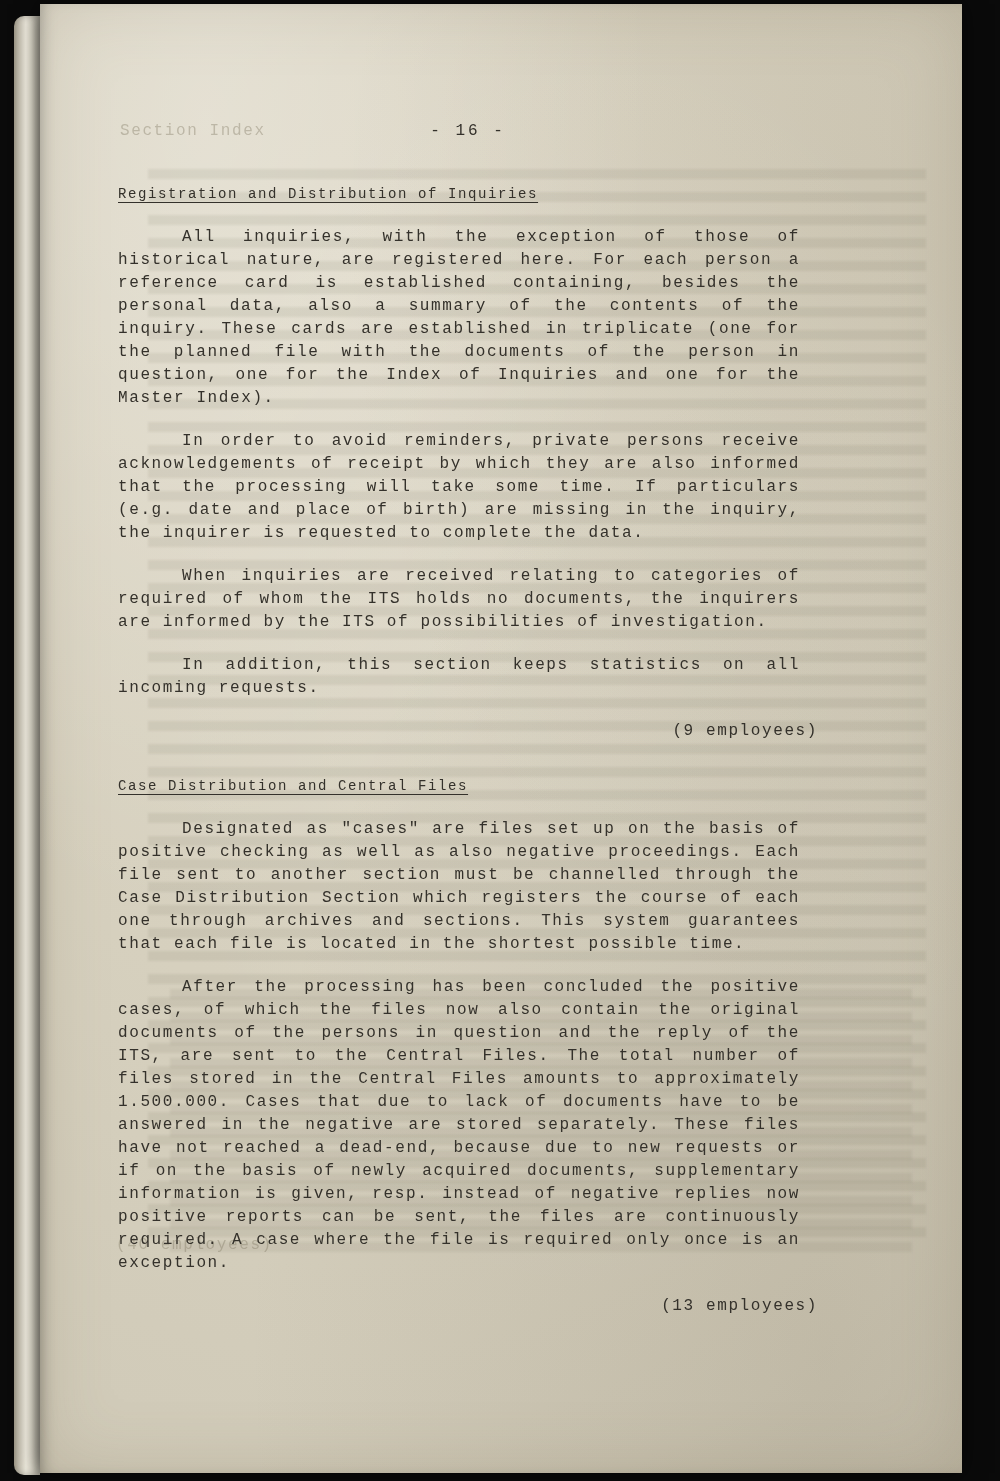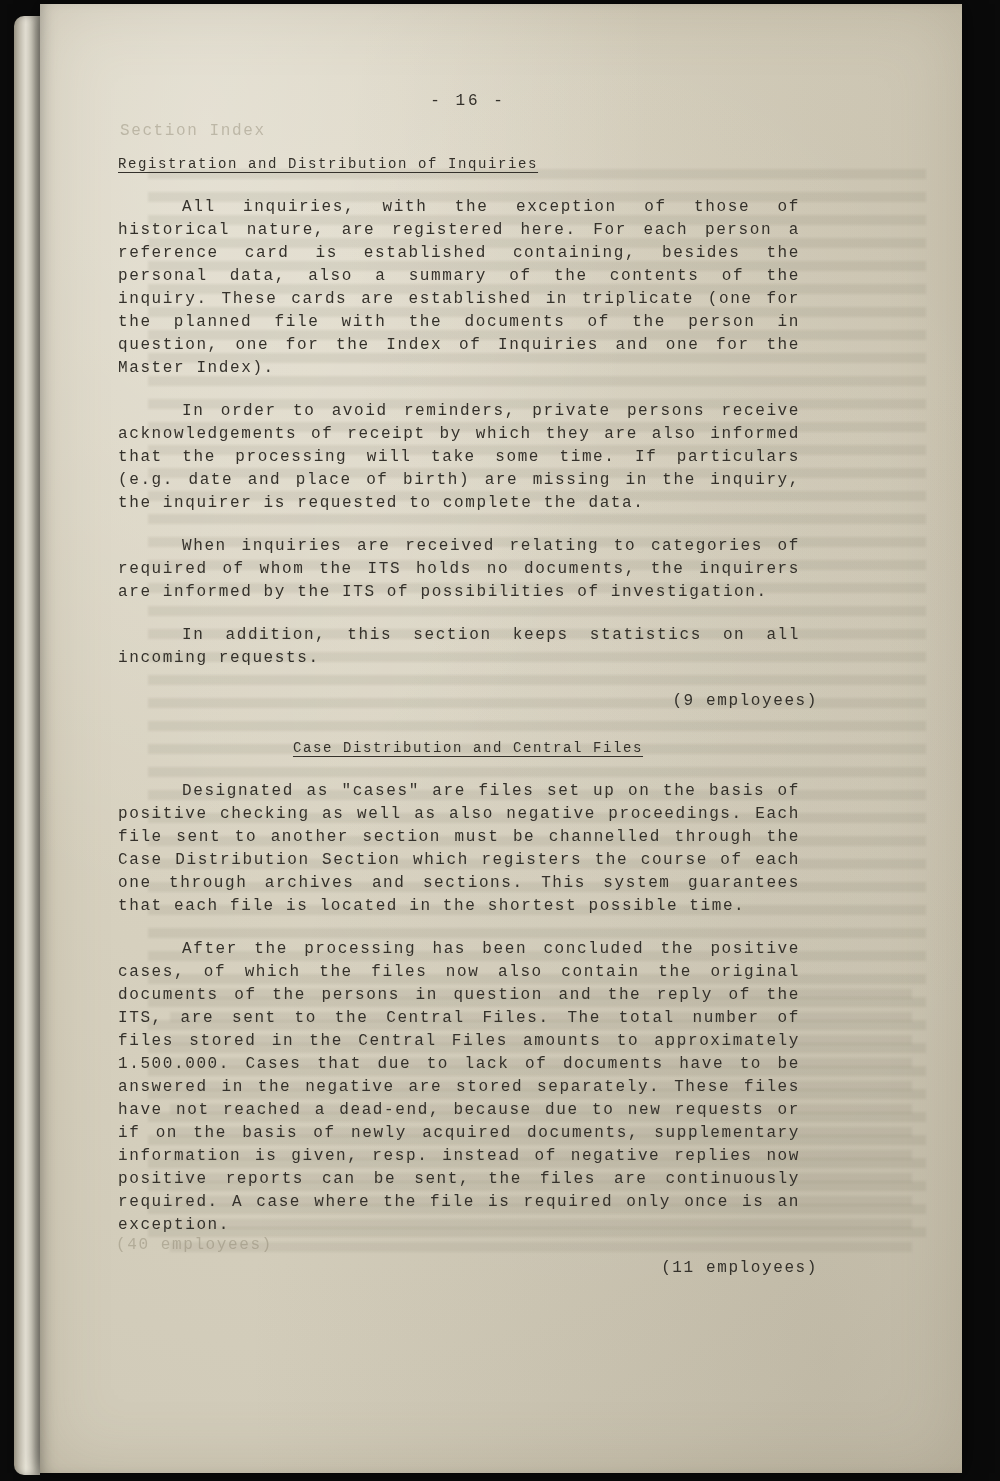--- a/index.html
+++ b/index.html
@@ -88,38 +88,38 @@
   }
   .ghost-master-index { left: 80px; top: 118px; }
   .ghost-employees   { left: 76px; top: 1232px; }
 
   .content {
     position: absolute;
     left: 0;
     top: 0;
     width: 806px;
     box-sizing: border-box;
-    padding: 86px 28px 0 78px;
+    padding: 116px 28px 0 78px;
     color: #34312b;
     font-size: 16px;
     line-height: 23px;
     letter-spacing: 1.6px;
   }
   .page-number {
     text-align: center;
     letter-spacing: 3px;
   }
   .heading {
     margin: 40px 0 0 0;
     font-size: 14px;
     font-weight: normal;
     text-decoration: underline;
     text-underline-offset: 4px;
   }
-  .heading.second { margin-top: 24px; text-align: center; }
+  .heading.second { margin-top: 32px; }
   .para {
     margin: 20px 18px 0 0;
     text-align: justify;
     text-indent: 64px;
   }
   .staff-note {
     margin: 20px 0 0 0;
     text-align: right;
   }
 </style>
@@ -154,17 +154,17 @@
 
       <p class="staff-note">(9 employees)</p>
 
       <h2 class="heading second">Case Distribution and Central Files</h2>
 
       <p class="para">Designated as "cases" are files set up on the basis of positive checking as well as also negative proceedings. Each file sent to another section must be channelled through the Case Distribution Section which registers the course of each one through archives and sections. This system guarantees that each file is located in the shortest possible time.</p>
 
 
       <p class="para">After the processing has been concluded the positive cases, of which the files now also contain the original documents of the persons in question and the reply of the ITS, are sent to the Central Files. The total number of files stored in the Central Files amounts to approximately 1.500.000. Cases that due to lack of documents have to be answered in the negative are stored separately. These files have not reached a dead-end, because due to new requests or if on the basis of newly acquired documents, supplementary information is given, resp. instead of negative replies now positive reports can be sent, the files are continuously required. A case where the file is required only once is an exception.</p>
 
-      <p class="staff-note">(11 employees)</p>
+      <p class="staff-note">(13 employees)</p>
 
     </div>
   </div>
 </div>
 
 </body></html>

